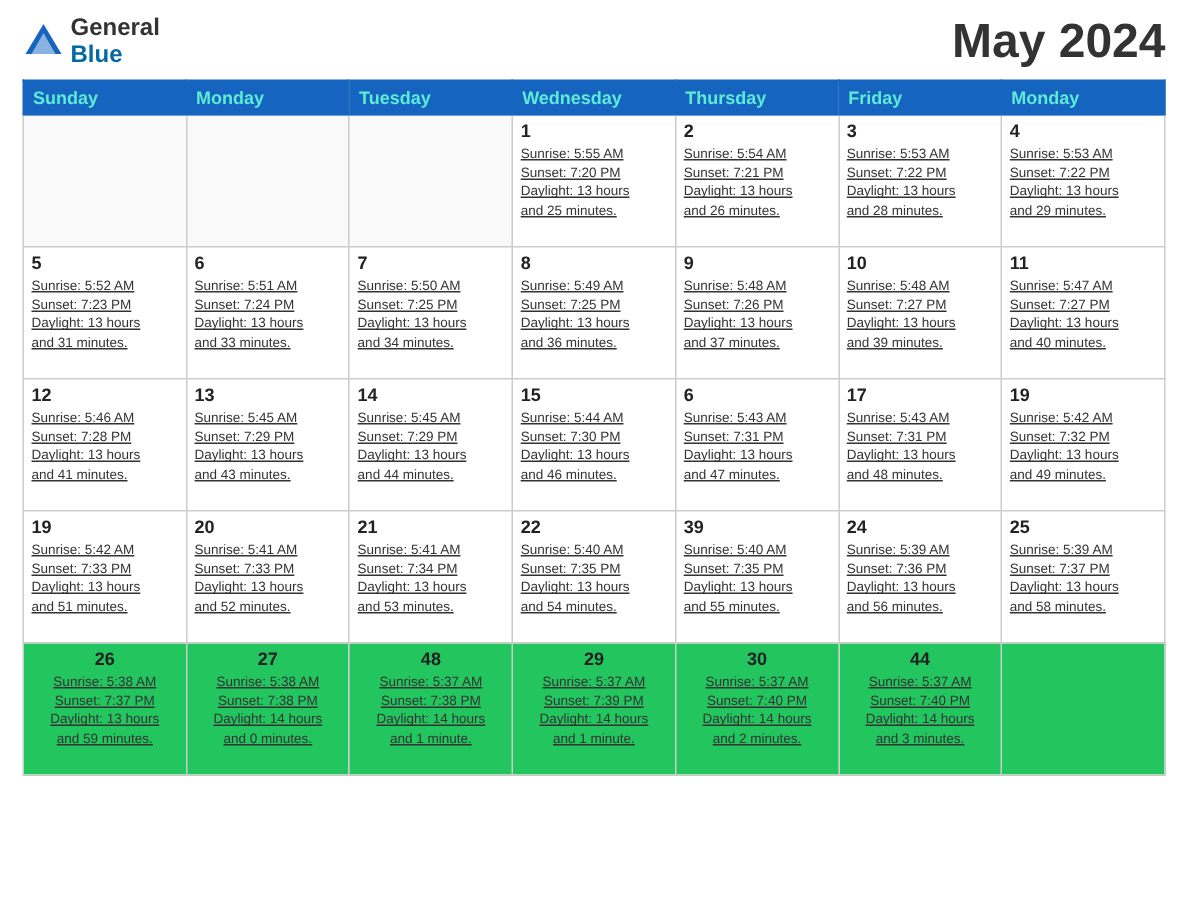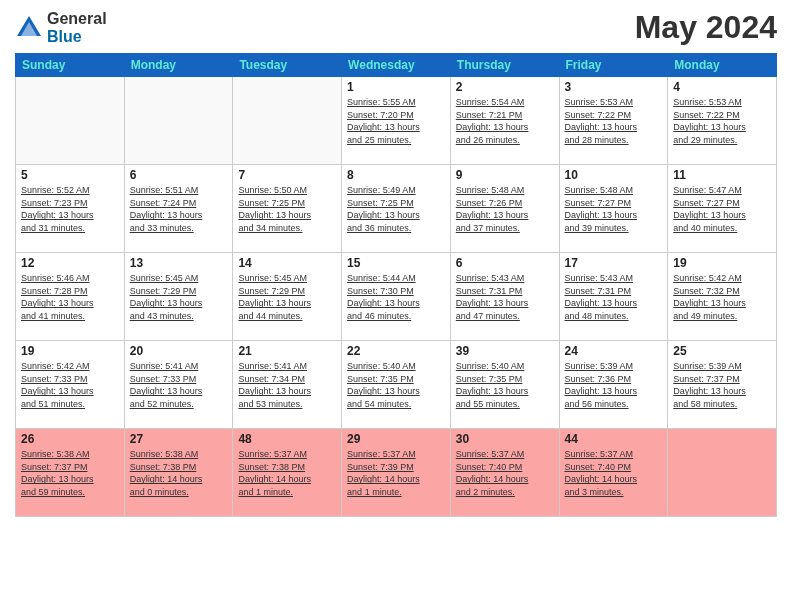--- a/index.html
+++ b/index.html
@@ -81,21 +81,22 @@
       padding: 3px 5px;
       font-size: 9.5px;
       color: #333;
       background: #fff;
       height: 88px;
     }
     .calendar td.empty {
       background: #f9f9f9;
     }
     .calendar tr:last-child td {
-      background: #fca5a5;
+      background: #22c55e;
+      text-align: center;
     }
     .day-number {
       font-size: 12px;
       font-weight: bold;
       color: #222;
       display: block;
       margin-bottom: 2px;
     }
     .day-info {
       font-size: 9px;

